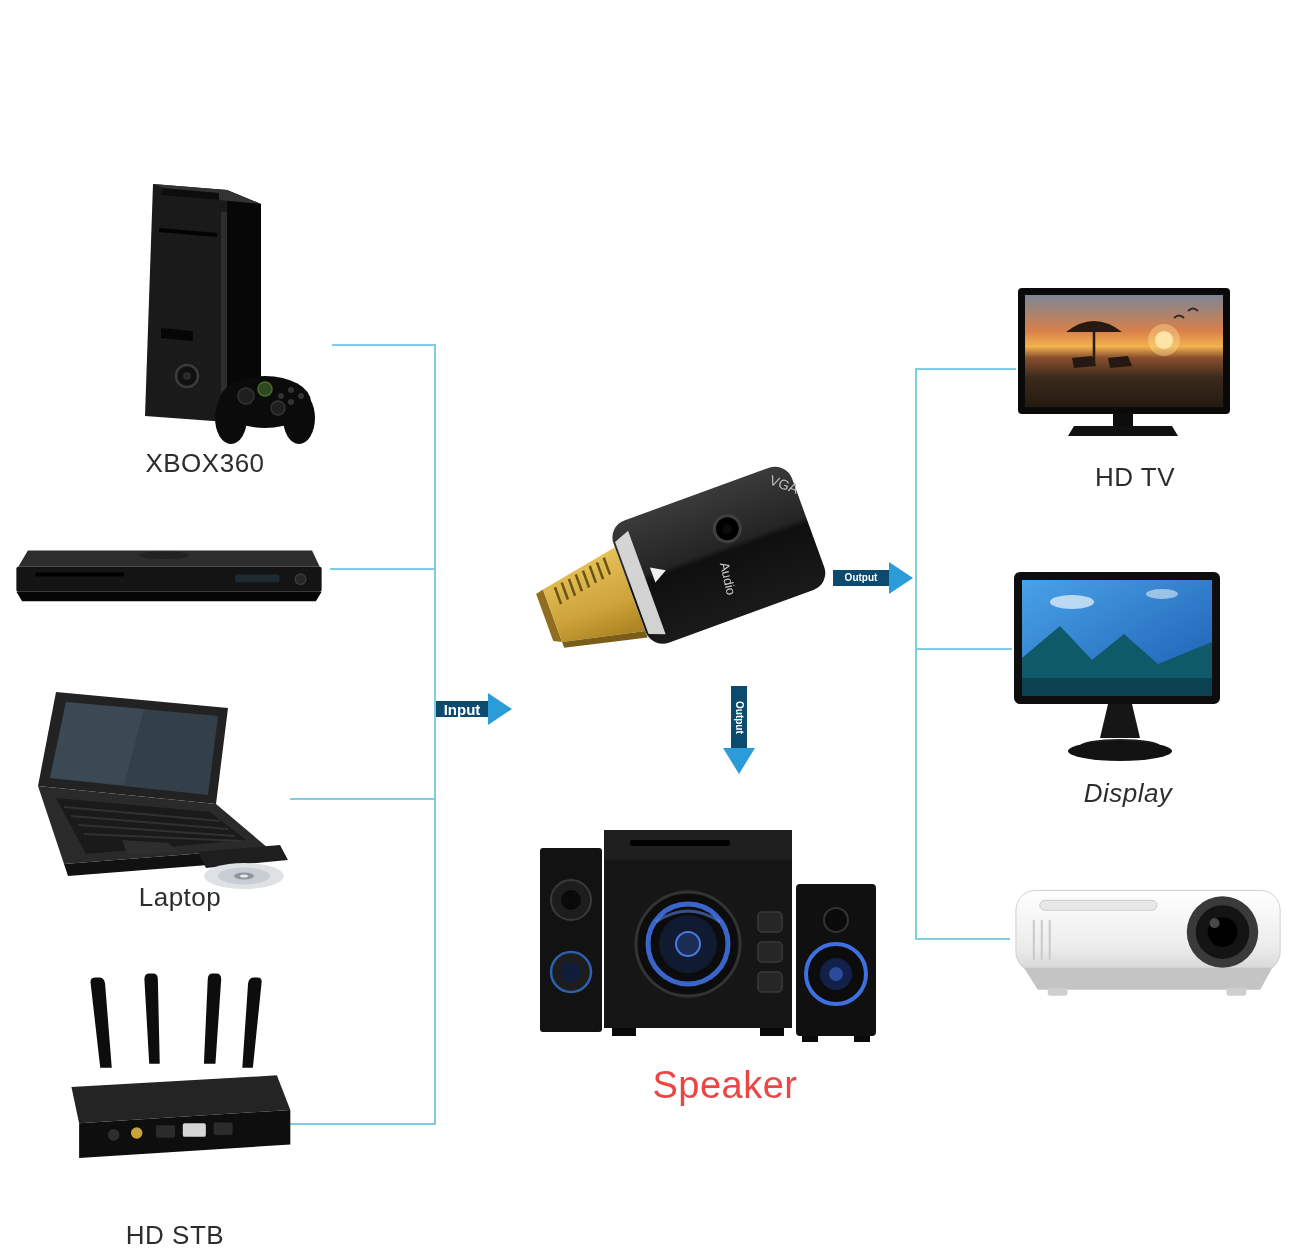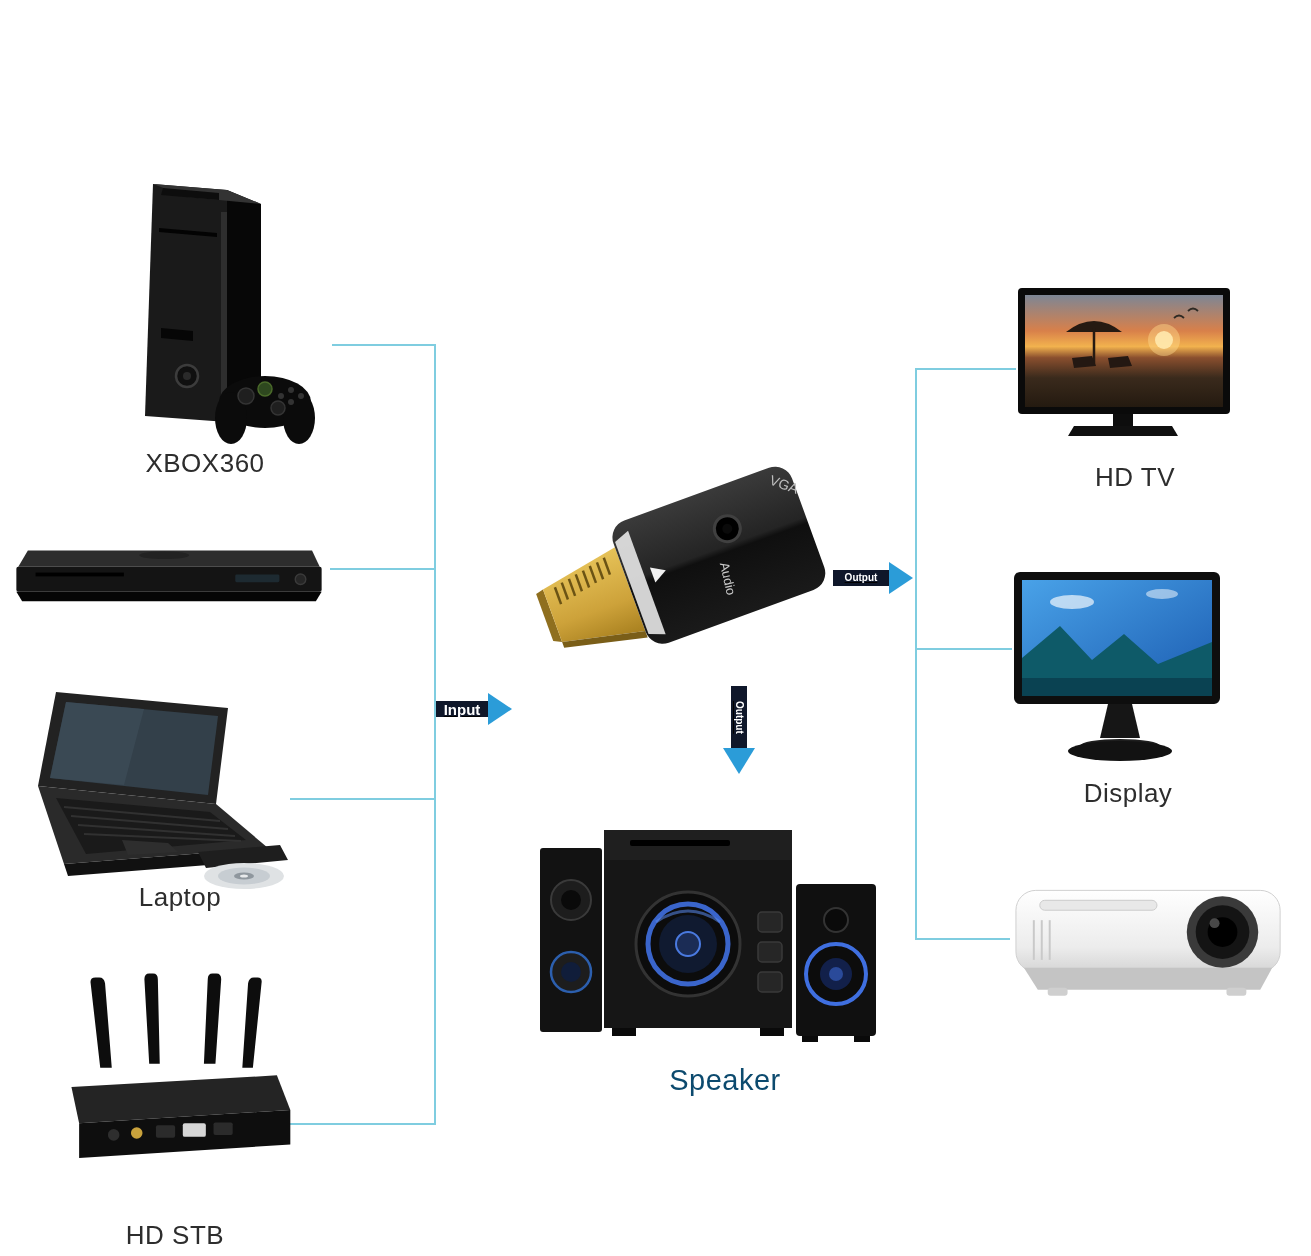--- a/index.html
+++ b/index.html
@@ -4,25 +4,25 @@
 <style>
   * { margin:0; padding:0; box-sizing:border-box; }
   html,body { background:#ffffff; }
   body { font-family:"Liberation Sans", sans-serif; }
   .canvas { position:relative; width:1311px; height:1256px; background:#ffffff; overflow:hidden; }
 
   .device { position:absolute; }
   .device svg { display:block; width:100%; height:100%; }
 
   .label { position:absolute; text-align:center; font-size:26px; color:#2d2d2d; letter-spacing:.5px; }
-  .label--muted { color:#0c4a6e; font-size:29px; }
+  .label--muted { color:#ef4444; font-size:38px; }
 
   .cline { position:absolute; background:#7fcde0; }
 
-  .arrow-shaft { position:absolute; background:#0f172a; display:flex; align-items:center; justify-content:center;text-decoration:underline; }
+  .arrow-shaft { position:absolute; background:#0c4a6e; display:flex; align-items:center; justify-content:center; }
   .arrow-shaft span { color:#ffffff; font-size:15px; font-weight:bold; line-height:1; }
   .arrow-head { position:absolute; width:0; height:0; }
   .arrow-head.right { border-top:16px solid transparent; border-bottom:16px solid transparent; border-left:24px solid #2b9cd8; }
   .arrow-head.down  { border-left:16px solid transparent; border-right:16px solid transparent; border-top:26px solid #2b9cd8; }
   .vtext { writing-mode:vertical-rl; }
 </style>
 </head>
 <body>
 
 <div class="canvas">
@@ -226,21 +226,21 @@
       <rect x="10" y="10" width="190" height="116" fill="url(#dispSky)"></rect>
       <ellipse cx="60" cy="32" rx="22" ry="7" fill="#ffffff" opacity="0.65"></ellipse>
       <ellipse cx="150" cy="24" rx="16" ry="5" fill="#ffffff" opacity="0.5"></ellipse>
       <path d="M10 88 L48 56 L80 90 L112 64 L146 94 L200 72 L200 126 L10 126 Z" fill="#0e5a68"></path>
       <rect x="10" y="108" width="190" height="18" fill="#0a4252"></rect>
       <path d="M96 134 L120 134 L128 168 L88 168 Z" fill="#161616"></path>
       <ellipse cx="108" cy="176" rx="40" ry="7" fill="#1e1e1e"></ellipse>
       <ellipse cx="108" cy="181" rx="52" ry="10" fill="#121212"></ellipse>
     </svg>
   </div>
-  <div class="label" style="left:1028px; top:778px; width:200px;">Display</div>
+  <div class="label" style="left:1028px; top:778px; width:200px;font-style:italic;">Display</div>
 
   <div class="device" style="left:1008px; top:872px; width:288px; height:145px;">
     <svg viewBox="0 0 290 145">
       <defs>
         <linearGradient id="projBody" x1="0" y1="0" x2="0" y2="1">
           <stop offset="0" stop-color="#ffffff"></stop>
           <stop offset="0.7" stop-color="#ececec"></stop>
           <stop offset="1" stop-color="#d5d5d5"></stop>
         </linearGradient>
       </defs>

